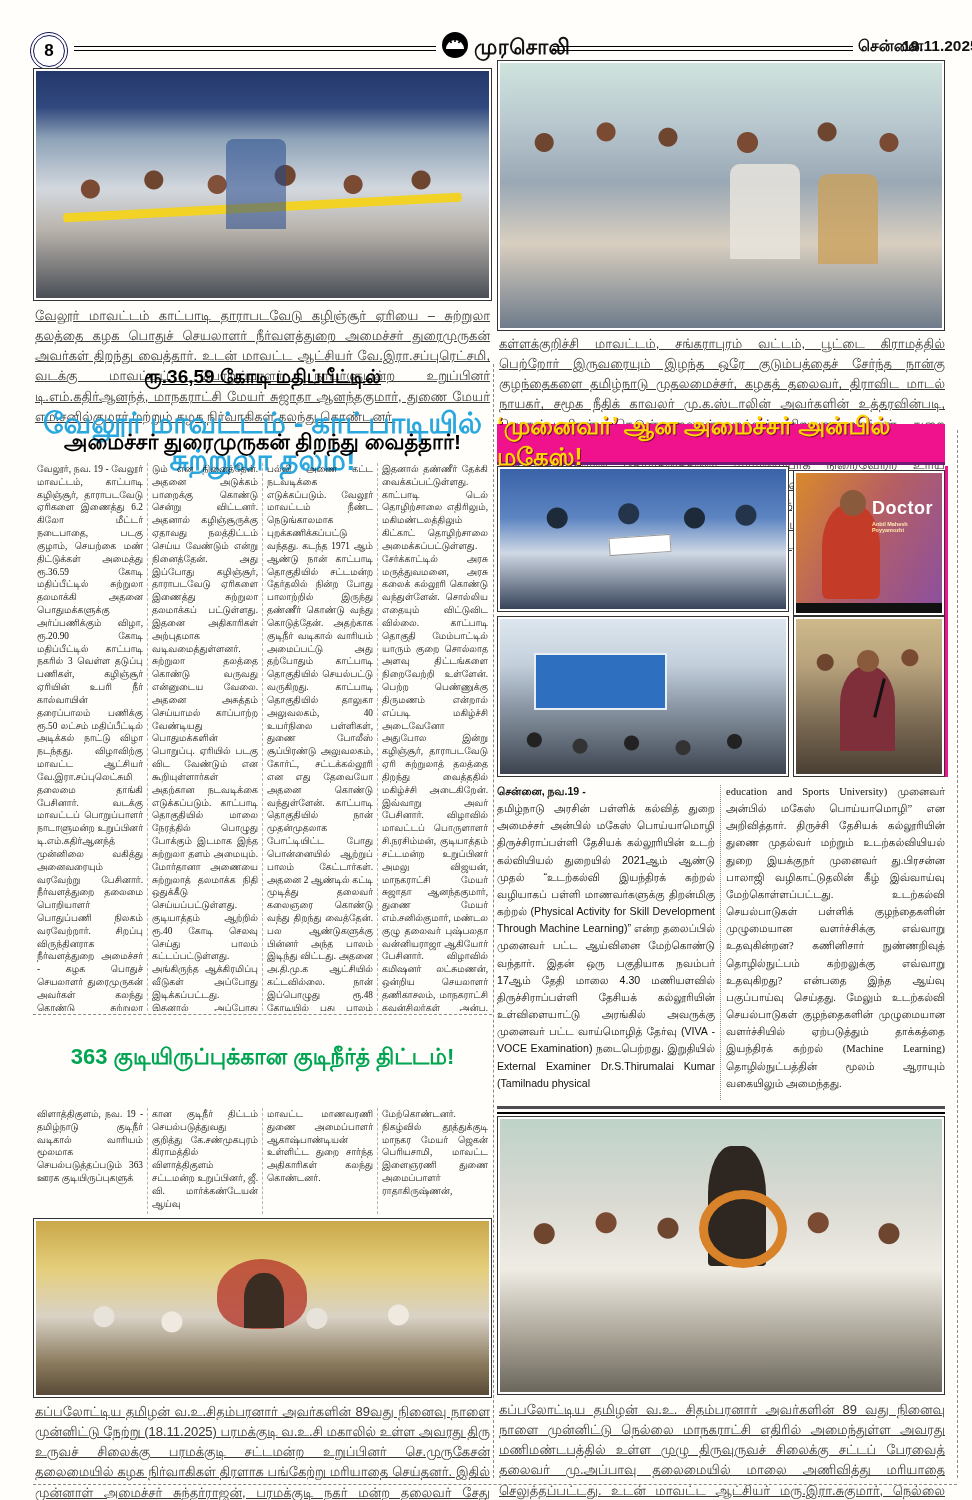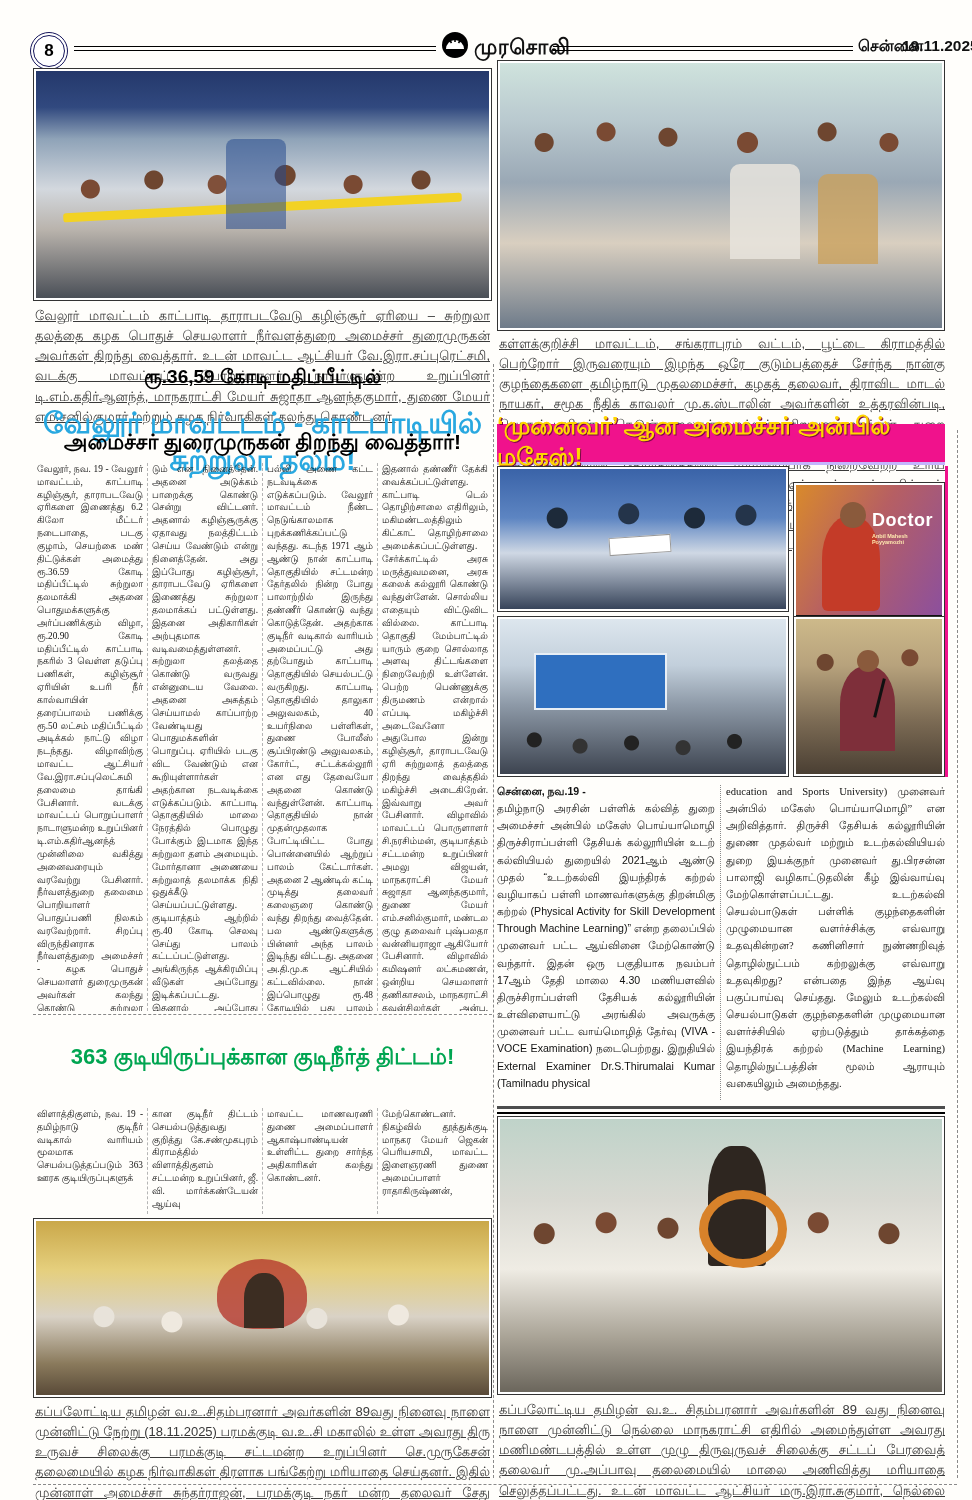--- a/index.html
+++ b/index.html
@@ -19,21 +19,21 @@
   
   .caption{font-size:13px;line-height:1.55;color:#3a3a3a;text-align:justify;text-decoration:underline;}
   .kicker{font-weight:bold;text-align:center;text-decoration:underline;color:#000;}
   .headline-blue{font-weight:bold;text-align:center;color:#29a8e0;}
   .headline-green{font-weight:bold;text-align:center;color:#00a551;}
   .subhead{font-weight:bold;text-align:center;color:#000;}
   .bodycols{display:flex;}
   .bodycols .col{flex:1;font-family:"Liberation Serif",serif;font-size:9.3px;
                  line-height:1.38;text-align:justify;overflow:hidden;padding:0 4px;}
   .bodycols .col + .col{border-left:1px dashed #b5b5b5;}
-  .banner{background:#f0128c;border-bottom:3px solid #c4b5fd;display:flex;
+  .banner{background:#f0128c;border-bottom:3px solid #701a75;display:flex;
           align-items:center;justify-content:center;}
   .banner span{color:#ffd600;font-weight:bold;font-size:24px;text-shadow:1px 1px 0 #7c0747;}
   .r-article{font-size:10.6px;line-height:1.62;text-align:justify;overflow:hidden;}
   .r-article .dateline{text-align:left;padding-right:14px;font-weight:bold;}
   .vdash{border-left:1.4px dashed #8a8a8a;width:0;}
   .hdash{border-top:1.4px dashed #8a8a8a;height:0;}
   .dblrule{border-top:3px solid #4d4d4d;border-bottom:2.4px solid #000;height:3px;}
   .posterttl{color:#fff;font-weight:bold;font-size:18px;letter-spacing:.5px;}
   .postersub{color:#ffe9b0;font-size:5.5px;font-weight:bold;}
 </style>
@@ -140,21 +140,21 @@
       <div class="inner" style="background:
         radial-gradient(circle at 20% 35%, #1d2a3a 0 10px, transparent 11px),
         radial-gradient(circle at 45% 32%, #24344a 0 10px, transparent 11px),
         radial-gradient(circle at 68% 35%, #1d2a3a 0 10px, transparent 11px),
         radial-gradient(circle at 86% 33%, #24344a 0 10px, transparent 11px),
         linear-gradient(180deg,#3a63a8 0%,#5d85c2 35%,#cfd8e4 60%,#37445a 100%);">
         <div class="abs" style="left:38%;top:48%;width:60px;height:16px;background:#fff;border:1px solid #999;transform:rotate(-4deg);"></div>
       </div>
     </div>
 
-    <div class="abs photo" style="left:296px;top:16px;width:152px;height:146px;">
+    <div class="abs photo" style="left:296px;top:4px;width:152px;height:146px;">
       <div class="inner" style="background:linear-gradient(120deg,#d98a2b 0%,#b65f63 45%,#8a4fa0 100%);">
         <div class="abs" style="left:18%;top:22%;width:58px;height:95px;background:#c43b28;border-radius:45% 45% 6px 6px;"></div>
         <div class="abs" style="left:30%;top:12%;width:26px;height:26px;background:#8a5a3c;border-radius:50%;"></div>
         <div class="abs posterttl" style="left:52%;top:18%;">Doctor</div>
         <div class="abs postersub" style="left:52%;top:34%;width:46%;">Anbil Mahesh Poyyamozhi</div>
         <div class="abs" style="left:0;bottom:0;width:100%;height:10px;background:#111;"></div>
       </div>
     </div>
 
     <div class="abs photo" style="left:0;top:150px;width:292px;height:161px;">

